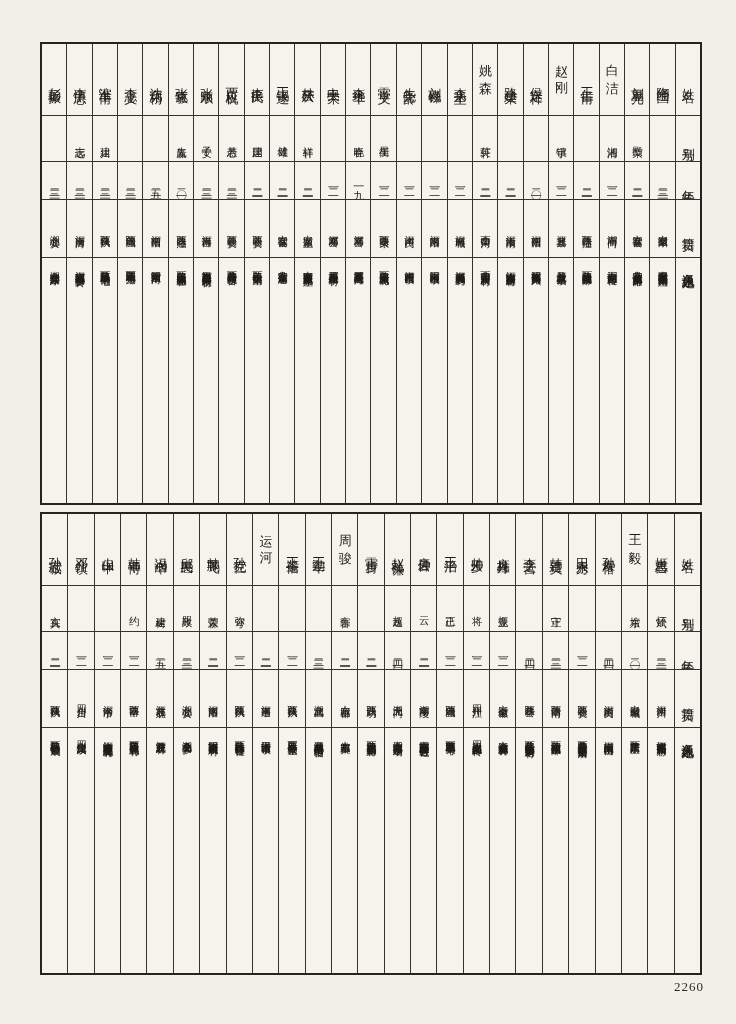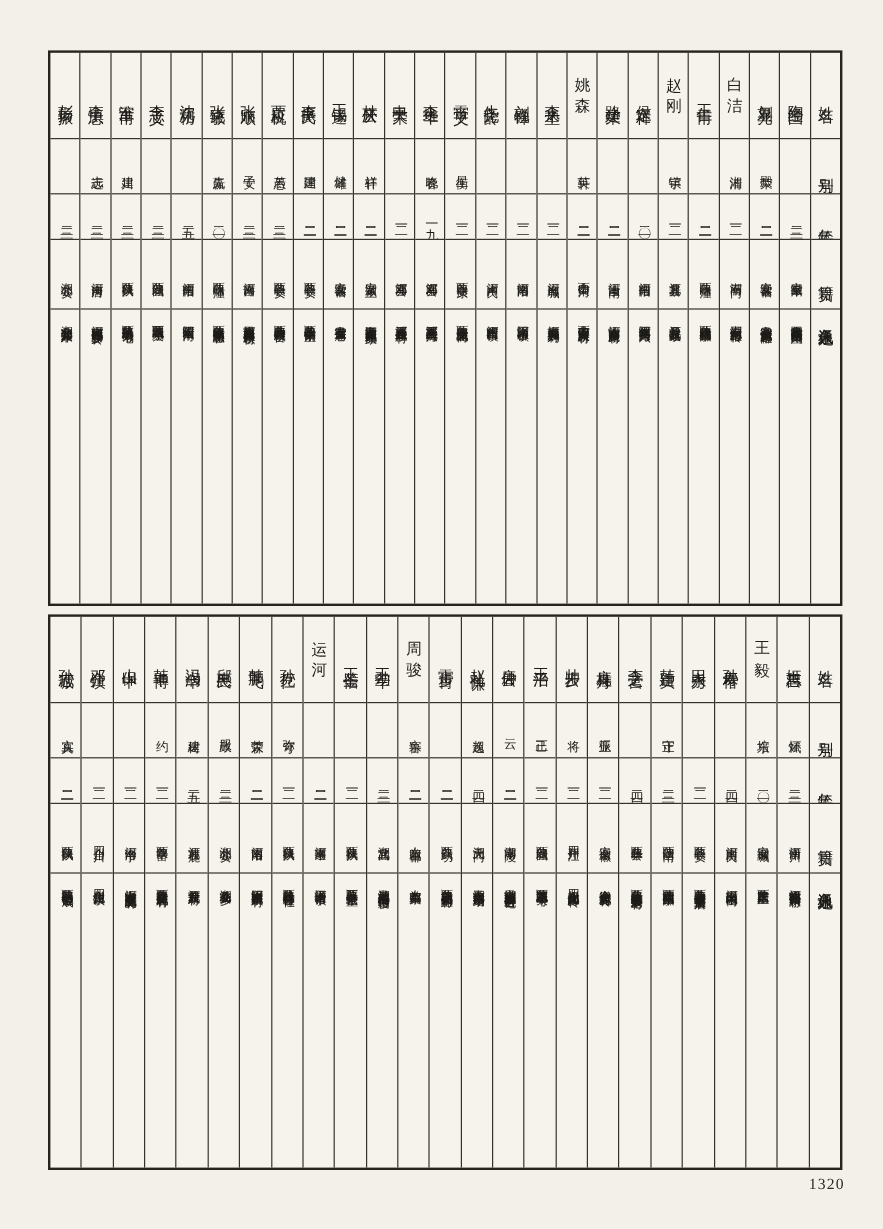--- a/index.html
+++ b/index.html
@@ -421,14 +421,14 @@
   </div>
       <div class="col header-col">
       <div class="cell name h-name">姓名</div>
       <div class="cell byname h-byname">别号</div>
       <div class="cell age h-age">年龄</div>
       <div class="cell native h-native">籍贯</div>
       <div class="cell address h-address">永久通讯处</div>
     </div>
   </div>
 
-  <div class="page-number">1320</div>
+  <div class="page-number">2260</div>
 </div>
 
 </body></html>

